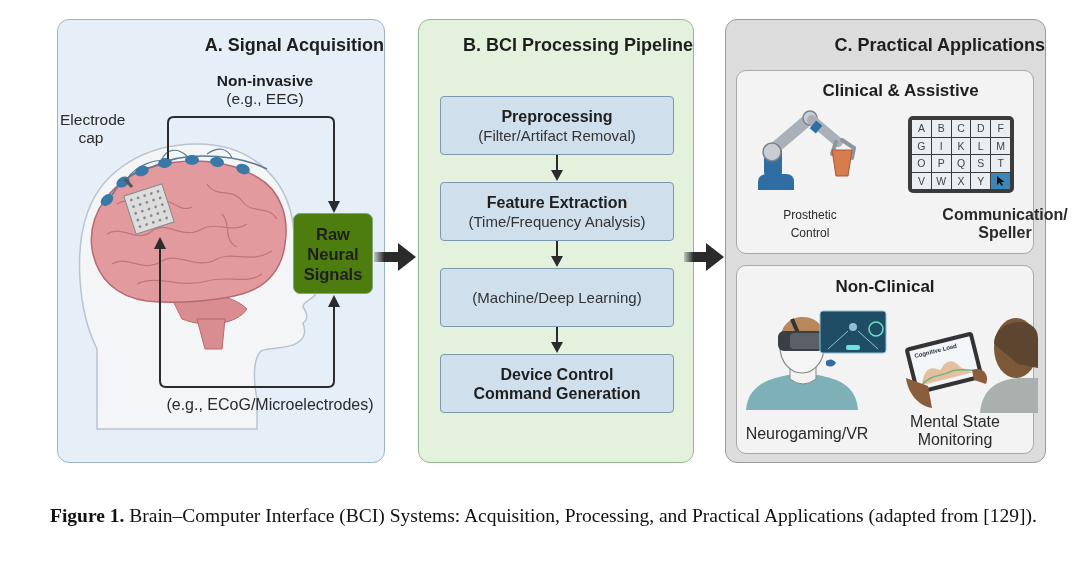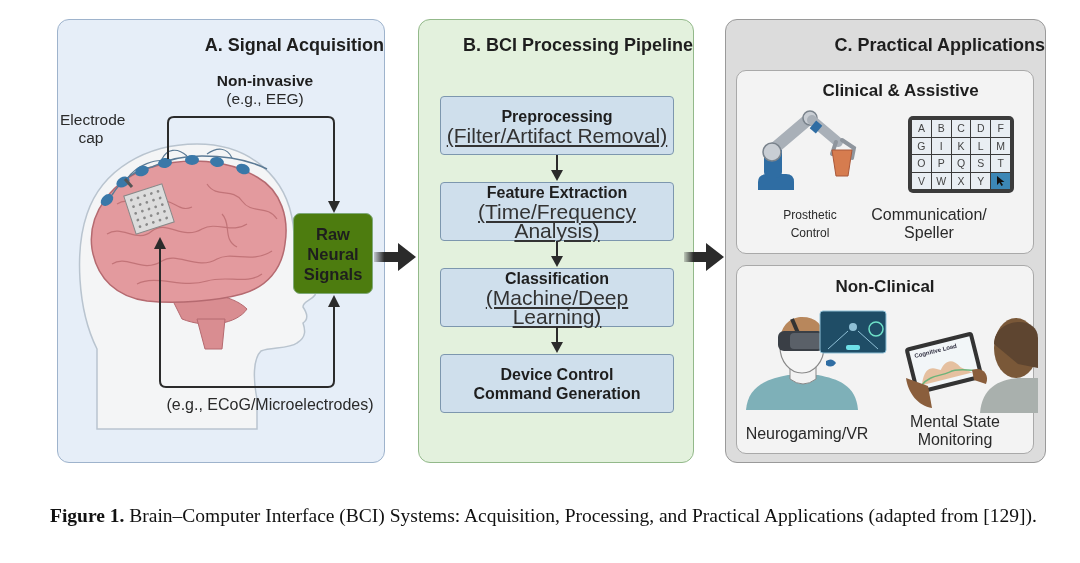--- a/index.html
+++ b/index.html
@@ -17,21 +17,21 @@
   .center { text-align: center; }
   .bold { font-weight: bold; }
   .lbl { font-size: 15.5px; line-height: 18px; color: #2a2a2a; }
 
   
   .raw-box { position: absolute; left: 293px; top: 213px; width: 80px; height: 81px; background: #4d7c0f; border: 1.5px solid #7fa97a; border-radius: 7px; display: flex; align-items: center; justify-content: center; text-align: center; font-weight: bold; font-size: 16.5px; line-height: 20px; color: #1e1e1e; }
 
   
   .step { position: absolute; left: 440px; width: 234px; height: 59px; background: #cfdfec; border: 1.5px solid #7d97ae; border-radius: 4px; text-align: center; display: flex; flex-direction: column; justify-content: center; }
   .step .t { font-weight: bold; font-size: 16px; line-height: 19px; color: #1e1e1e; }
-  .step .s { font-size: 21px; line-height: 19px; color: #333; text-decoration: underline; }
+  .step .s { font-size: 15px; line-height: 19px; color: #333; }
 
   
   .sub { position: absolute; left: 736px; width: 298px; background: #f3f3f3; border: 1.5px solid #a9a9a9; border-radius: 10px; }
   .sub-title { position: absolute; left: 0; right: 0; text-align: center; font-weight: bold; font-size: 17px; color: #1e1e1e; }
 
   .speller { position: absolute; left: 908px; top: 116px; width: 106px; height: 77px; background: #3b3b3b; border-radius: 5px; padding: 4px; display: grid; grid-template-columns: repeat(5, 1fr); grid-template-rows: repeat(4, 1fr); gap: 1px; }
   .speller span { background: #e9eef3; font-size: 10.5px; color: #444; display: flex; align-items: center; justify-content: center; }
   .speller span.sel { background: #3c87b6; color: #111; }
 
   .caption { position: absolute; left: 50px; top: 503px; width: 1010px; font-family: "Liberation Serif", serif; font-size: 19.5px; line-height: 25px; color: #111; }
@@ -150,21 +150,20 @@
 
 <div class="step" style="top:96px;">
   <div class="t">Preprocessing</div>
   <div class="s">(Filter/Artifact Removal)</div>
 </div>
 <div class="step" style="top:182px;">
   <div class="t">Feature Extraction</div>
   <div class="s">(Time/Frequency Analysis)</div>
 </div>
 <div class="step" style="top:268px;">
-  <div class="t">Classification</div>
   <div class="s">(Machine/Deep Learning)</div>
 </div>
 <div class="step" style="top:354px;">
   <div class="t">Device Control</div>
   <div class="t">Command Generation</div>
 </div>
 
 <svg class="abs" style="left:550px;top:155px;" width="14" height="200">
   <g>
       <line x1="7" y1="0" x2="7" y2="17" stroke="#2b2b2b" stroke-width="2"></line>
@@ -235,21 +234,21 @@
       <svg width="8" height="10">
         <path d="M0 0 L0 9 L2.5 6.5 L4.5 10 L6 9 L4 6 L7.5 6 Z" fill="#111"></path>
       </svg>
     </span>
   </div>
 
 <div class="abs lbl center" style="left:750px;top:206px;width:120px;font-size:12px;">
   <div>Prosthetic</div>
   <div>Control</div>
 </div>
-<div class="abs lbl center" style="left:856px;top:206px;width:146px;font-size:16px;">
+<div class="abs lbl center" style="left:932px;top:206px;width:146px;font-size:16px;font-weight:bold;">
   <div>Communication/</div>
   <div>Speller</div>
 </div>
 
 <div class="sub" style="top:265px;height:189px;">
   <div class="sub-title" style="top:11px;">Non-Clinical</div>
 </div>
 
 <svg class="abs" style="left:738px;top:305px;" width="150" height="105">
   <path d="M8 105 C10 80 30 74 50 70 L80 70 C100 74 118 80 120 105 Z" fill="#7eb0b8"></path>

